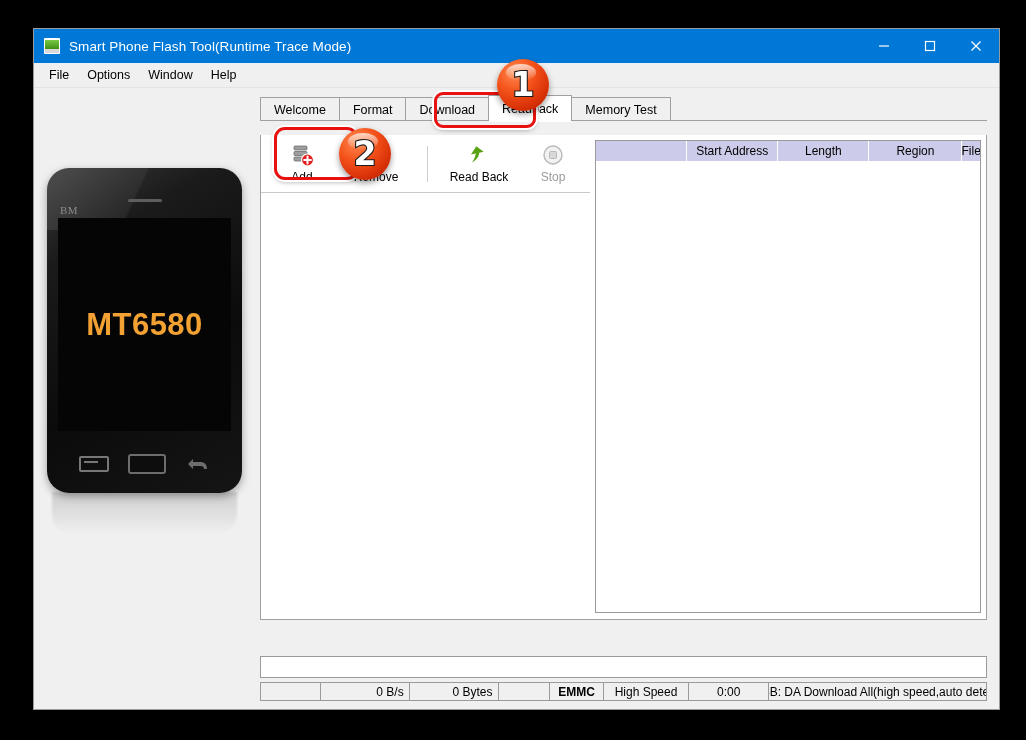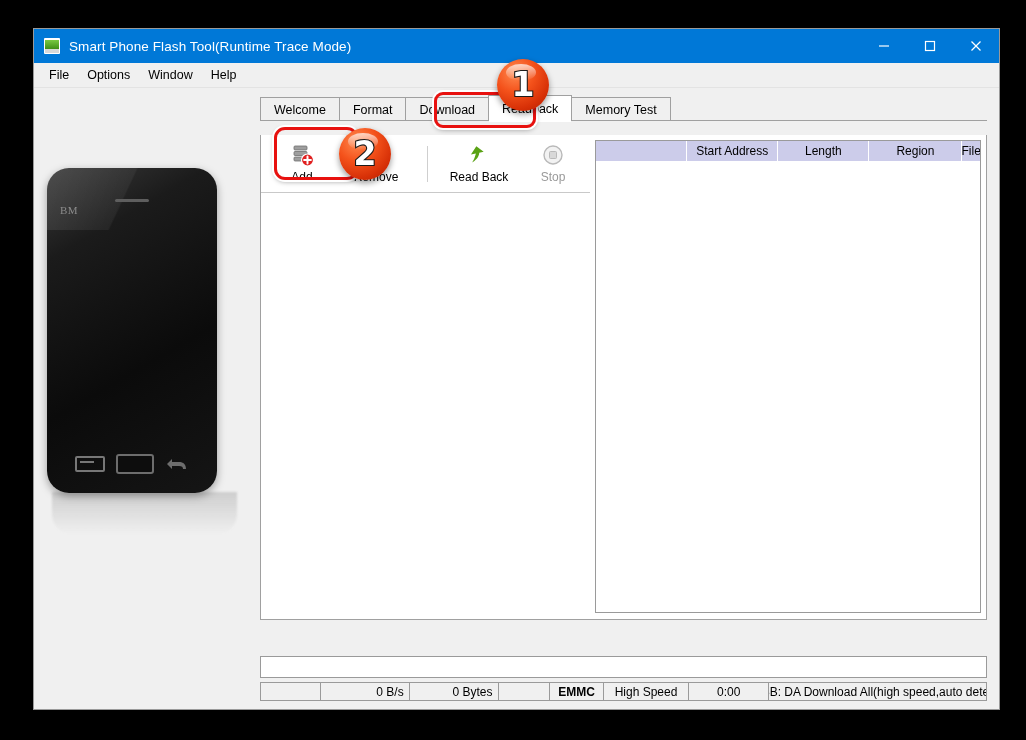--- a/index.html
+++ b/index.html
@@ -96,21 +96,21 @@
   
   .left-pane {
     width: 214px;
     flex: 0 0 auto;
     position: relative;
     background: #f0f0f0;
   }
   .phone {
     position: absolute;
     left: 13px; top: 80px;
-    width: 170px; height: 325px;
+    width: 195px; height: 325px;
     border-radius: 22px;
     background: linear-gradient(150deg,#3a3a3a 0%,#1b1b1b 22%,#0b0b0b 60%,#151515 100%);
     box-shadow: 0 3px 8px rgba(0,0,0,.35);
     overflow: hidden;
   }
   .phone .gloss {
     position: absolute; left: 0; top: 0;
     width: 100%; height: 62px;
     background: linear-gradient(115deg, rgba(255,255,255,.10) 0%, rgba(255,255,255,.05) 45%, rgba(255,255,255,0) 46%);
     pointer-events: none;
@@ -413,20 +413,23 @@
     </div>
 
     <div class="body-split">
 
       <div class="left-pane">
         <div class="phone-reflection"></div>
         <div class="phone">
           <div class="gloss"></div>
           <div class="speaker"></div>
           <div class="bm">BM</div>
+          <div class="screen">
+            <span class="chipname">MT6580</span>
+          </div>
           <div class="navbar">
             <span class="nav-menu"></span>
             <span class="nav-home"></span>
             <span class="nav-back">
               <svg width="24" height="18" viewBox="0 0 24 18">
                 <path d="M7 4 L2 9 L7 14 L7 11 L14 11 C17 11 18 12 18 14 L21 14 C21 8 17 7 14 7 L7 7 Z" fill="#6d6d6d"></path>
               </svg>
             </span>
           </div>
         </div>

